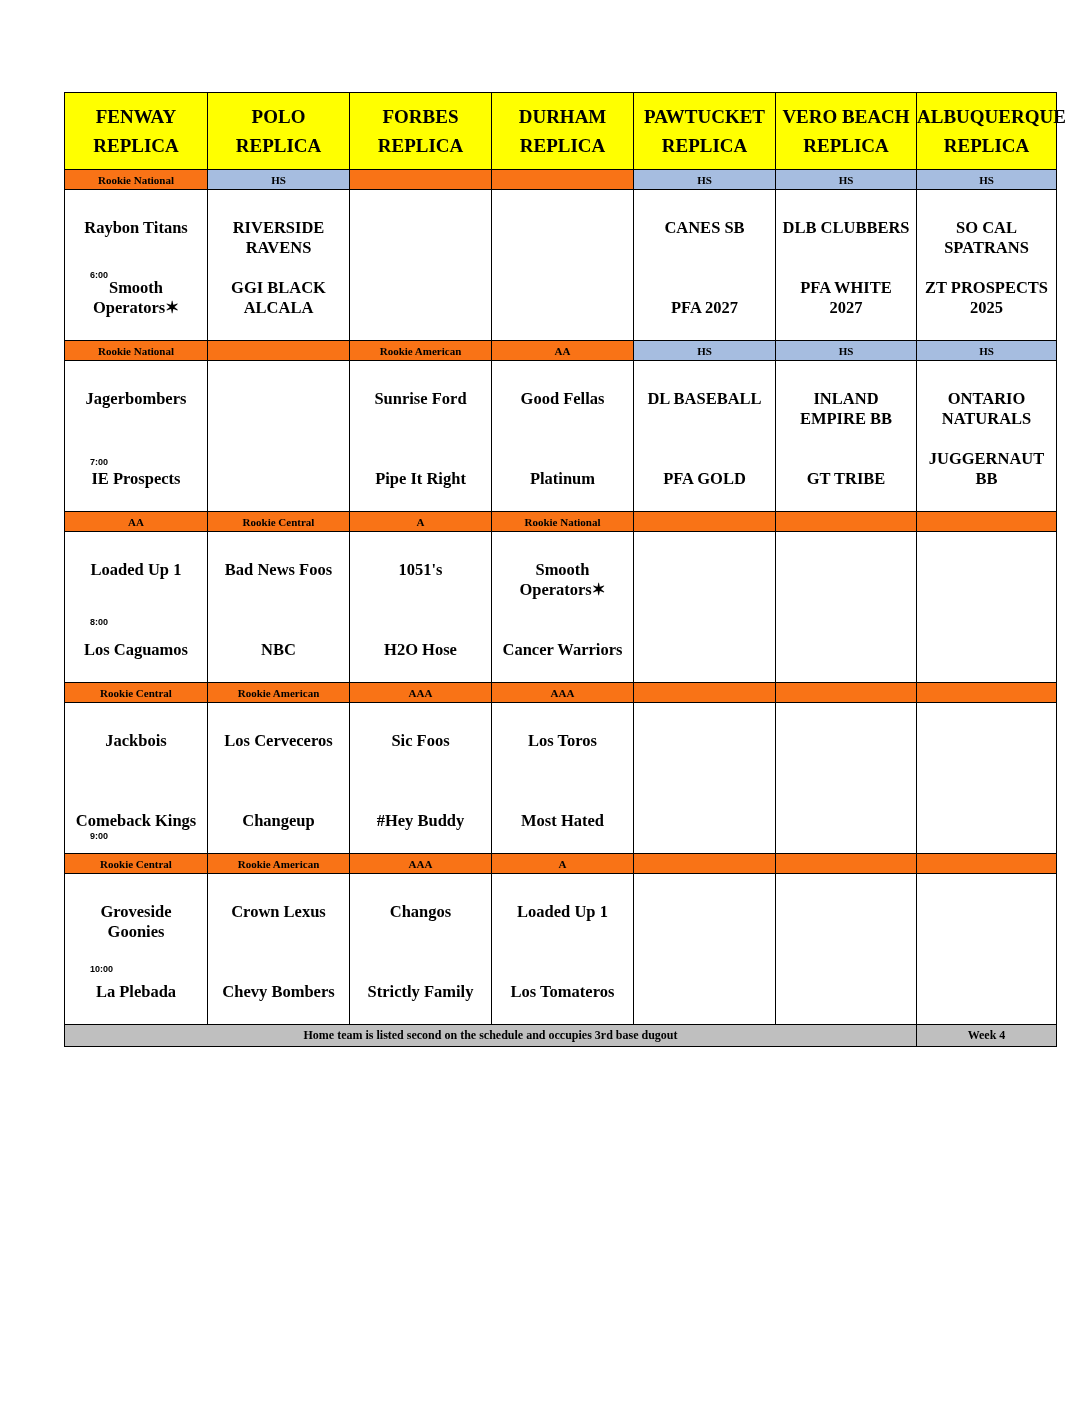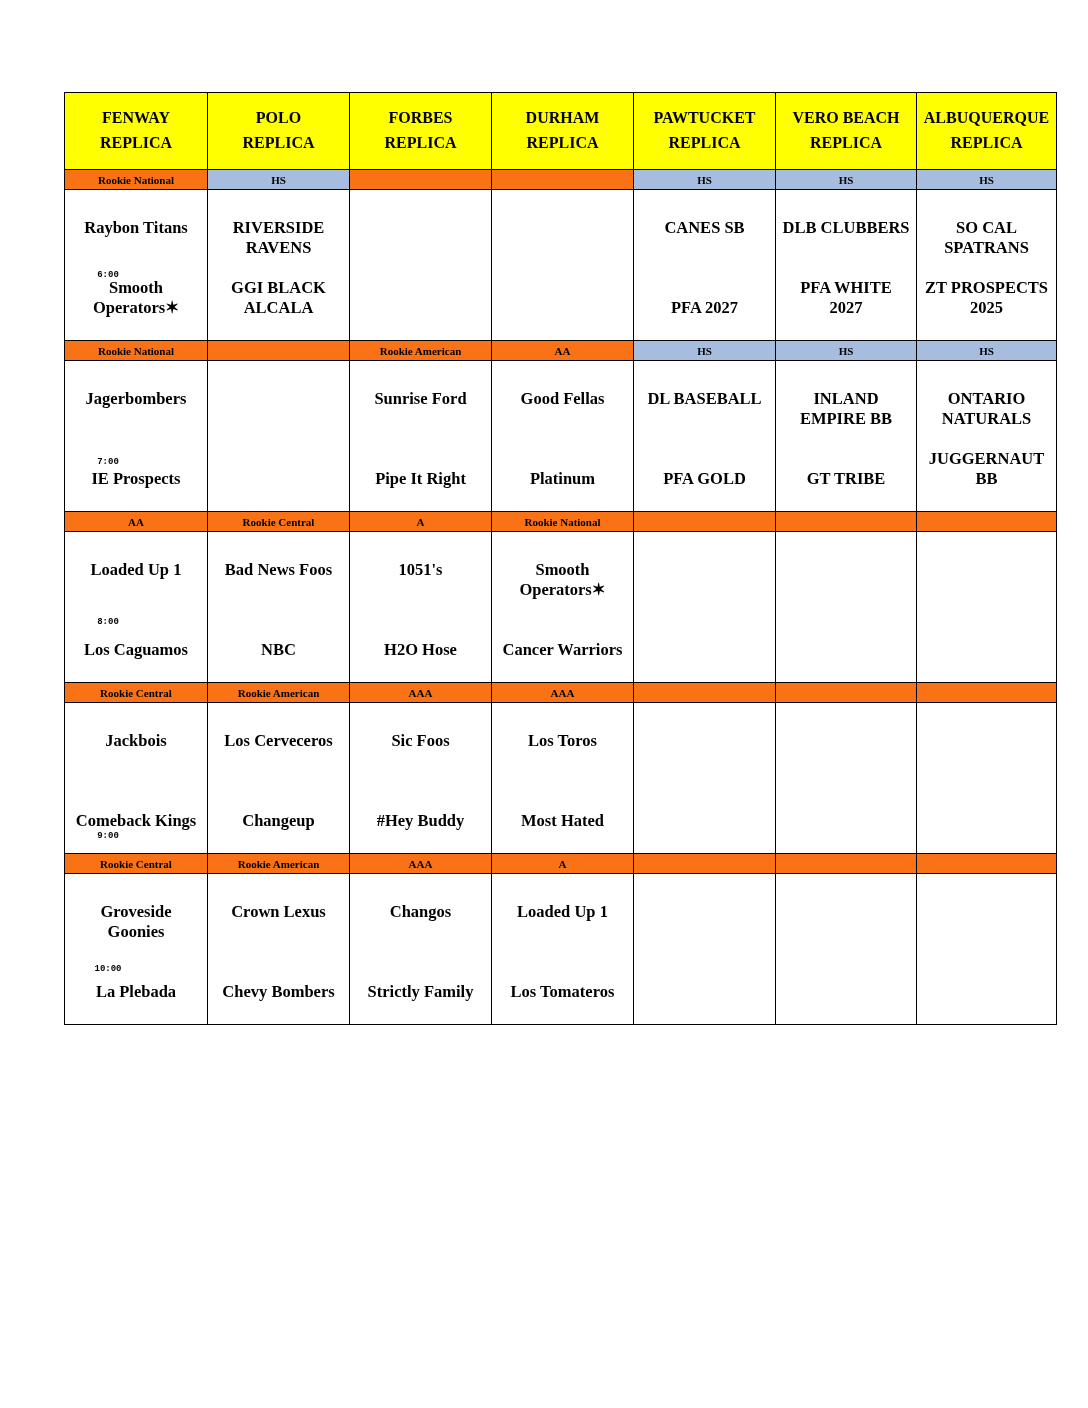--- a/index.html
+++ b/index.html
@@ -36,21 +36,21 @@
     background: #bfbfbf;
     font-weight: bold;
     font-size: 19px;
     height: 30px;
     letter-spacing: .2px;
   }
   
   .field-head {
     background: #ffff00;
     font-weight: bold;
-    font-size: 16px;
+    font-size: 19px;
     height: 76px;
     line-height: 1.55;
   }
   .field-head .ln { display: block; }
   
   .div-row td {
     height: 19px;
     font-size: 11px;
     font-weight: bold;
   }
@@ -90,24 +90,24 @@
     padding-left: 6px;
   }
   .footer-week {
     text-align: center;
   }
   
   .time-label {
     position: absolute;
     left: 26px;
     width: 36px;
-    text-align: center;
+    text-align: left;
     font-size: 9px;
     font-weight: bold;
-    font-family: Liberation Mono, monospace;
+    font-family: Liberation Sans, sans-serif;
   }
 </style>
 </head>
 <body>
 
 <div id="sheet" style="position: absolute;">
   <table class="schedule">
     <colgroup>
       <col style="width:143px">
       <col style="width:142px">
@@ -378,20 +378,24 @@
             <div class="empty-inner"></div>
           </td>
         <td class="game">
             <div class="empty-inner"></div>
           </td>
         <td class="game">
             <div class="empty-inner"></div>
           </td>
       </tr>
 
+      <tr class="footer-row">
+        <td class="footer-note" colspan="6">Home team is listed second on the schedule and occupies 3rd base dugout</td>
+        <td class="footer-week">Week 4</td>
+      </tr>
     </tbody>
   </table>
 
   <div class="time-label" style="top:178px">6:00</div>
   <div class="time-label" style="top:365px">7:00</div>
   <div class="time-label" style="top:525px">8:00</div>
   <div class="time-label" style="top:739px">9:00</div>
   <div class="time-label" style="top:872px">10:00</div>
 </div>
 

